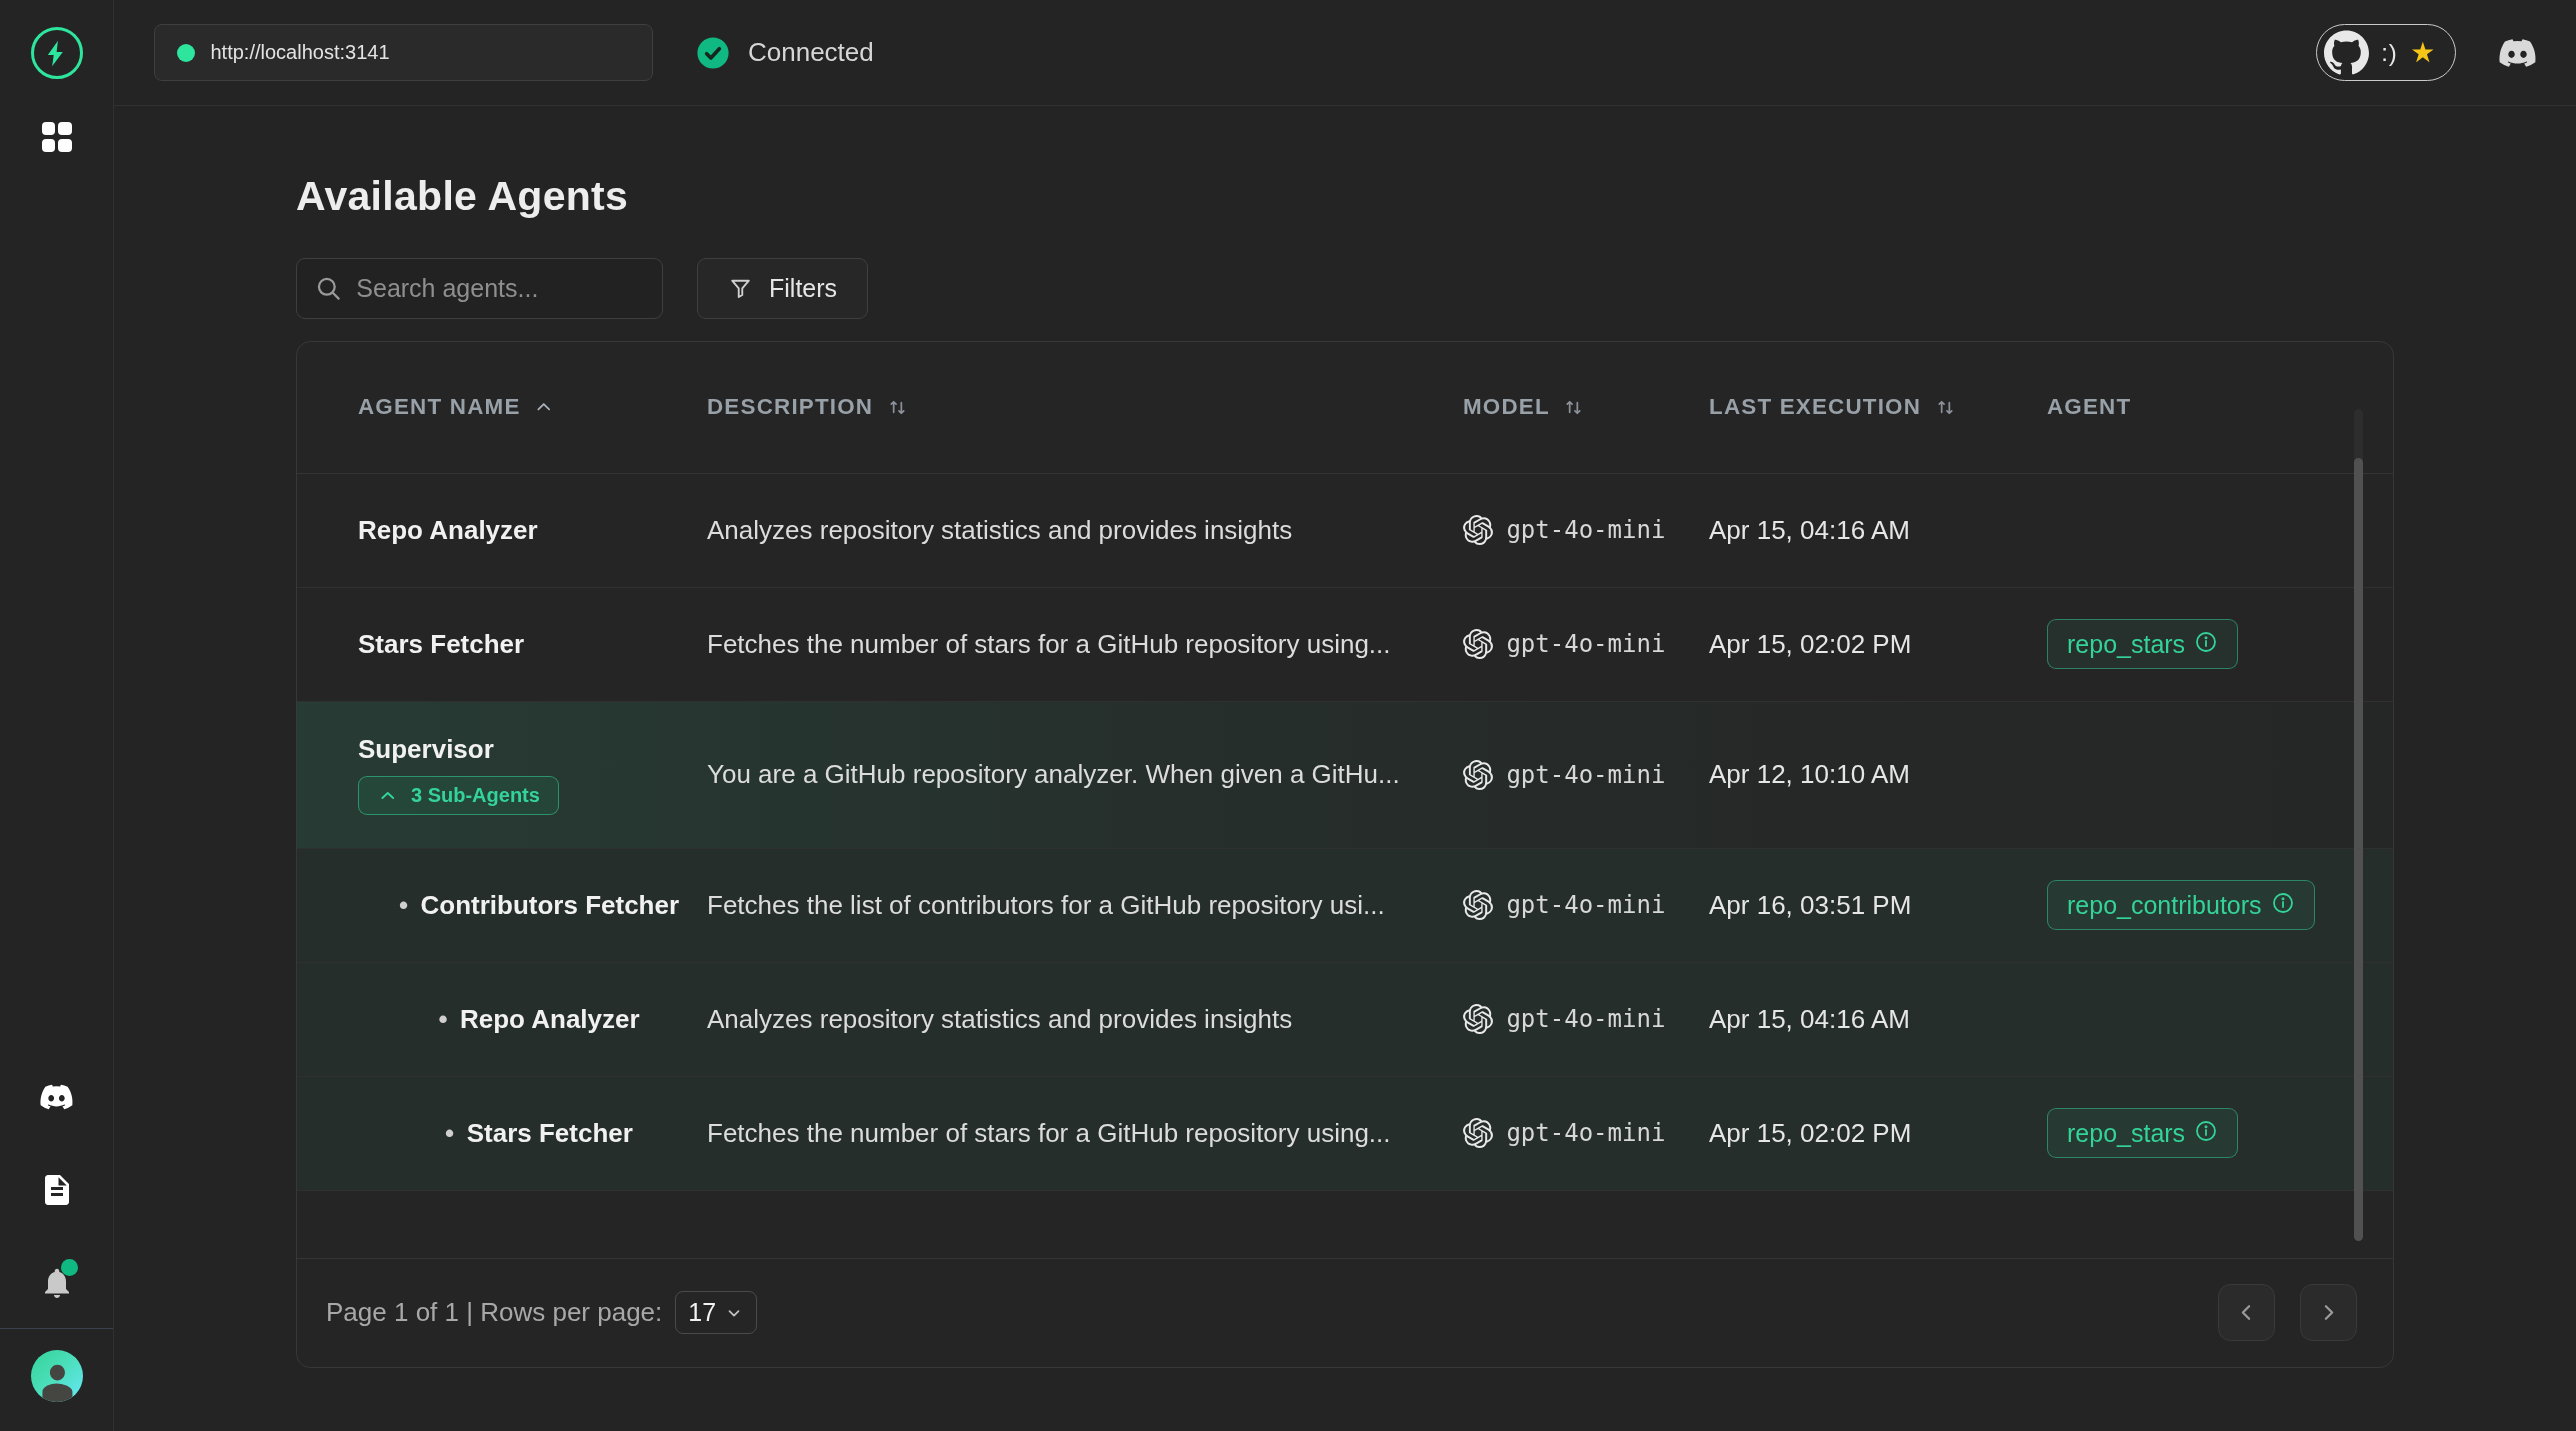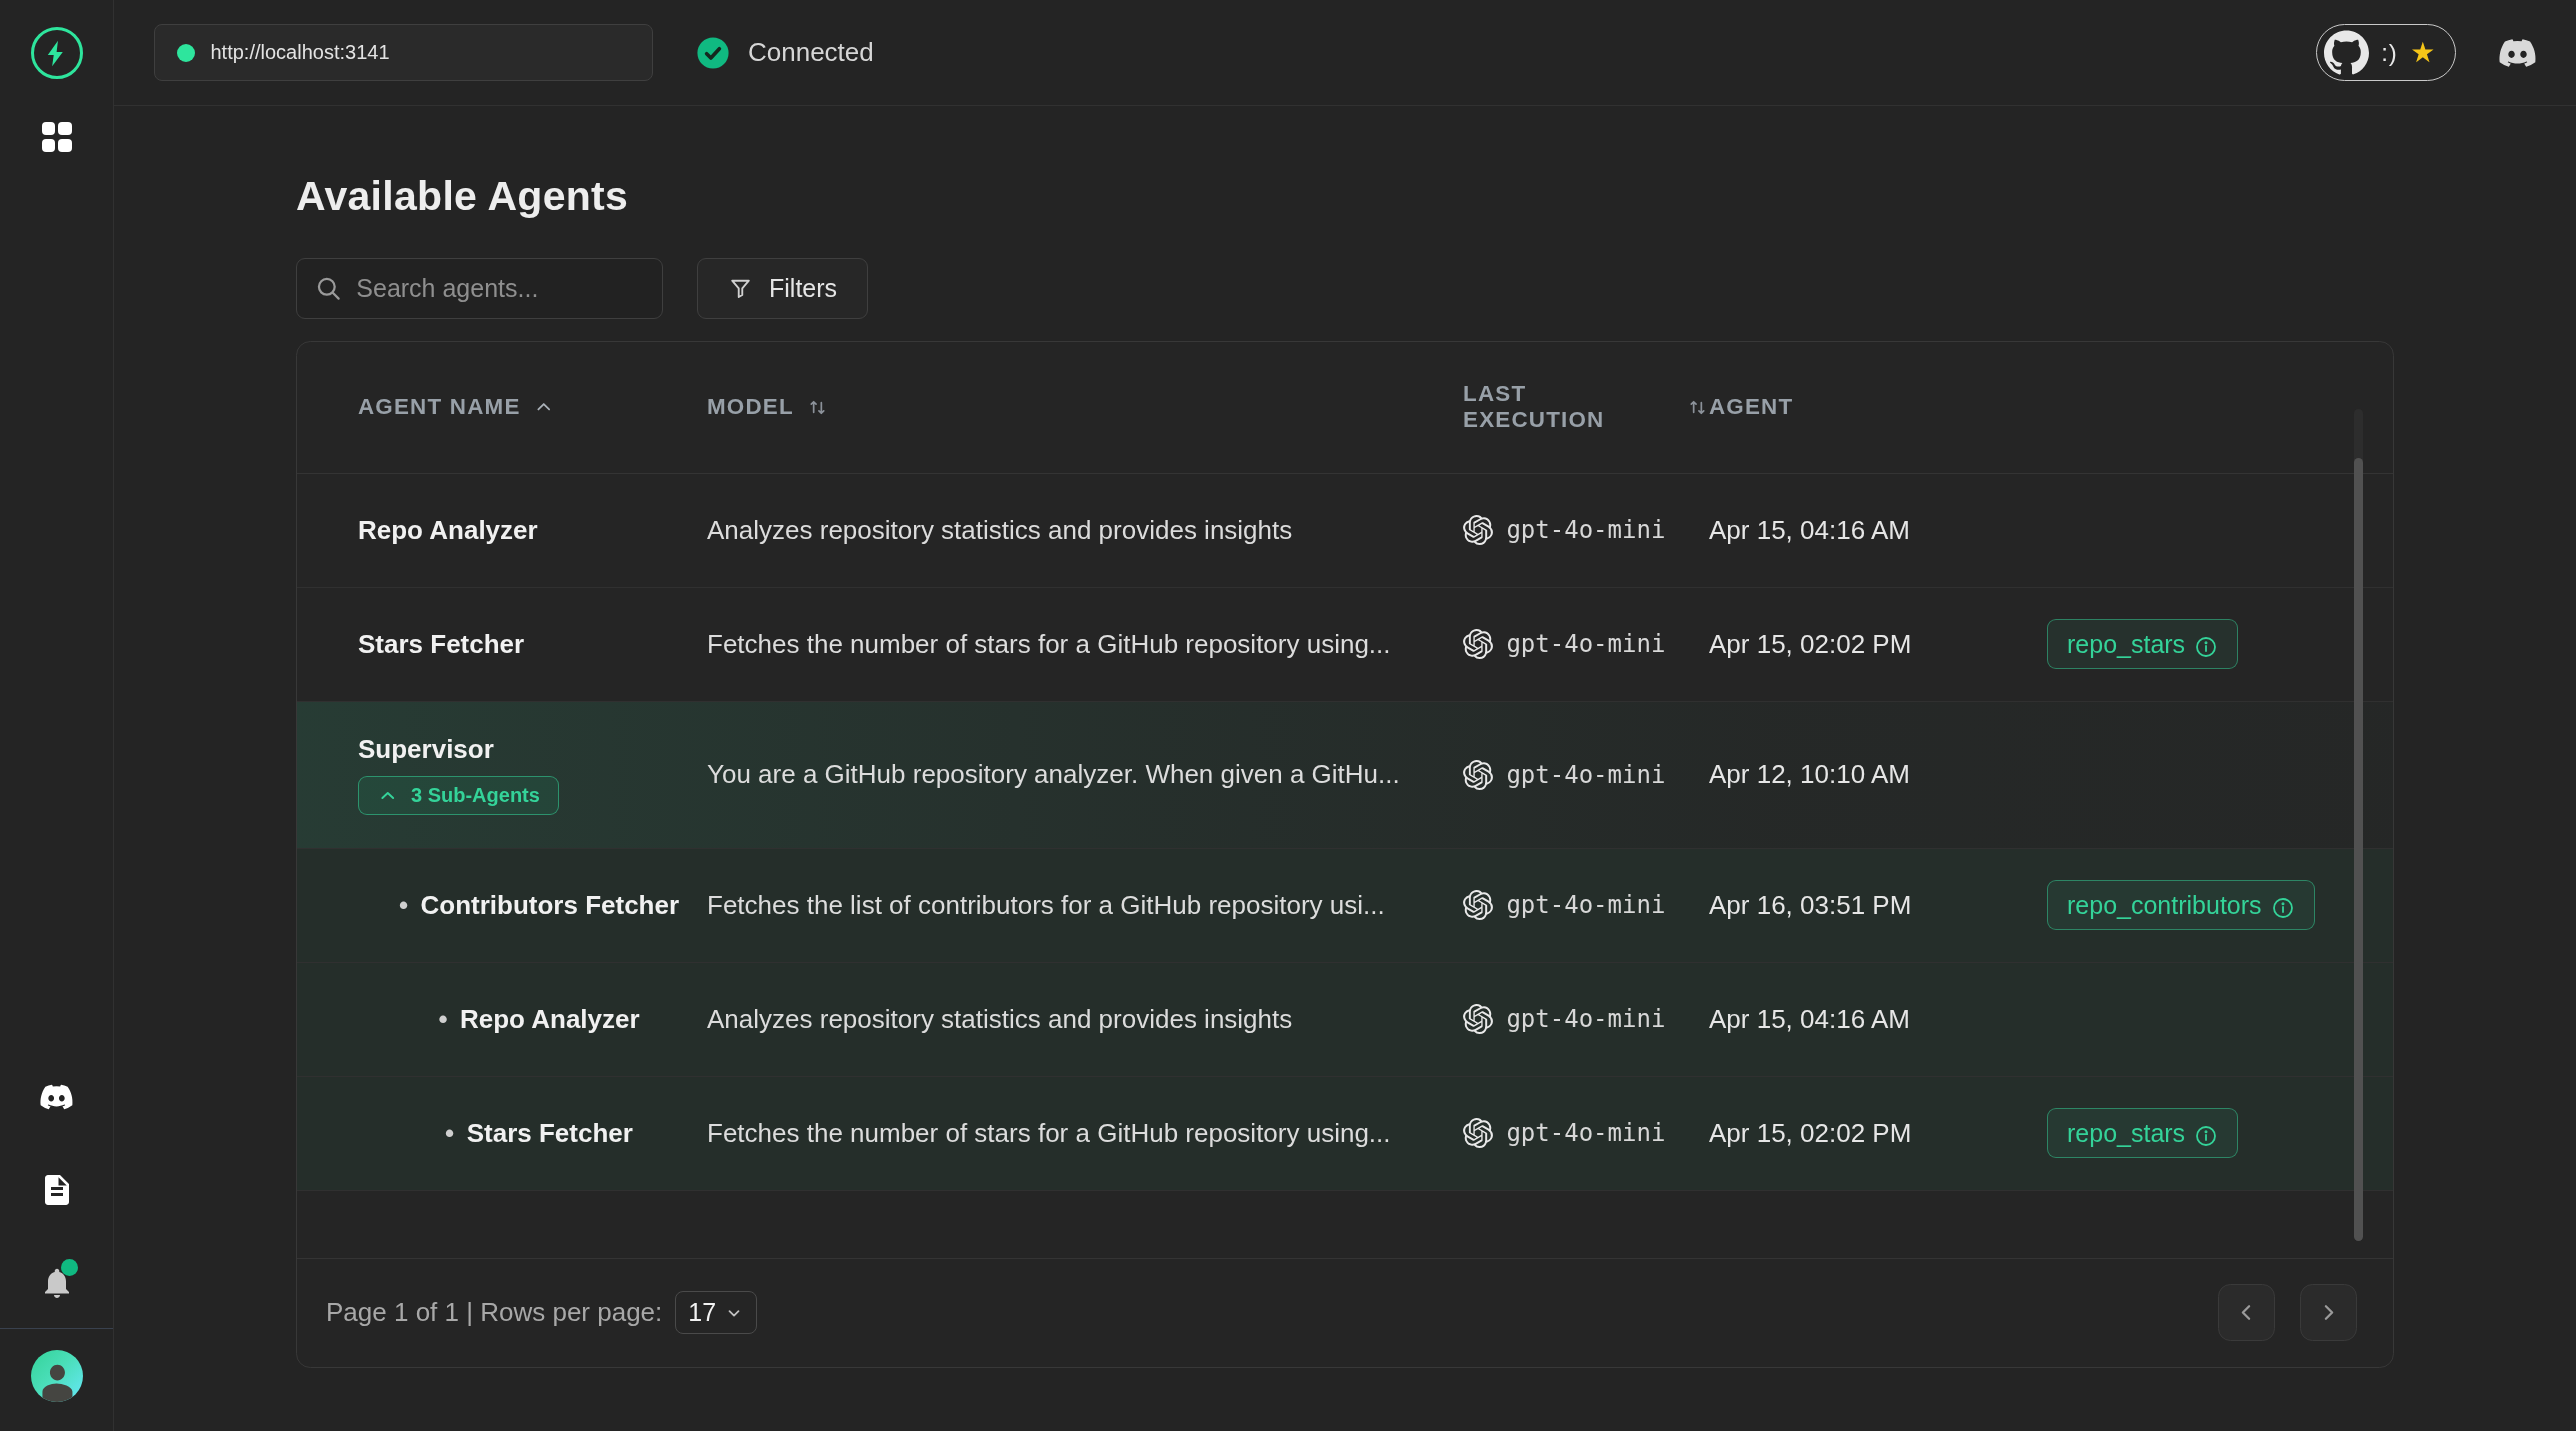--- a/index.html
+++ b/index.html
@@ -98,21 +98,21 @@
     display:inline-flex; align-items:center; gap:12.5px; padding:7.2px 18px;
     border:1.3px solid rgba(52,211,153,0.55); border-radius:9px;
     background:rgba(16,185,129,0.10); color:#34d399; font-size:20px; font-weight:700;
     cursor:pointer;
   }
   .cell-desc { font-size:26px; color:#dcdcdc; font-weight:400; }
   .cell-model { display:flex; align-items:center; gap:13.4px; }
   .model-name { font-family:"DejaVu Sans Mono", monospace; font-size:24px; color:#d8d8d8; }
   .cell-exec { font-size:26px; color:#e6e6e6; }
   .tool-badge {
-    display:inline-flex; align-items:flex-end; gap:9px; padding:9.8px 19px;
+    display:inline-flex; align-items:flex-start; gap:9px; padding:9.8px 19px;
     border:1.3px solid rgba(52,211,153,0.5); border-radius:9px;
     background:rgba(52,211,153,0.07); color:#34d399; font-size:25px; cursor:pointer;
   }
   .scroll-track { position:absolute; right:30px; top:67px; width:9px; height:832px;
     background:#2d2d2d; border-radius:4.5px; }
   .scroll-thumb { position:absolute; right:30px; top:116px; width:9px; height:783px;
     background:#515151; border-radius:4.5px; }
   
   .tfoot {
     position:absolute; left:0; right:0; bottom:0; height:109px;
@@ -237,20 +237,28 @@
       <div class="thead">
         <div class="th first">
           <span>AGENT NAME</span>
           <span>
             <svg width="21.5" height="21.5" viewBox="0 0 24 24" fill="none" stroke="#aab1b8" stroke-width="2" stroke-linecap="round" stroke-linejoin="round">
                 <path d="M6 15l6-6 6 6"></path>
               </svg>
           </span>
         </div>
         <div class="th">
+          <span>DESCRIPTION</span>
+          <span>
+            <svg width="23" height="23" viewBox="0 0 24 24" fill="none" stroke="#8b9199" stroke-width="1.8" stroke-linecap="round" stroke-linejoin="round">
+                <path d="M8 17V6M8 6 5.5 8.5M8 6l2.5 2.5M16 7v11M16 18l-2.5-2.5M16 18l2.5-2.5"></path>
+              </svg>
+          </span>
+        </div>
+        <div class="th">
           <span>MODEL</span>
           <span>
             <svg width="23" height="23" viewBox="0 0 24 24" fill="none" stroke="#8b9199" stroke-width="1.8" stroke-linecap="round" stroke-linejoin="round">
                 <path d="M8 17V6M8 6 5.5 8.5M8 6l2.5 2.5M16 7v11M16 18l-2.5-2.5M16 18l2.5-2.5"></path>
               </svg>
           </span>
         </div>
         <div class="th">
           <span>LAST EXECUTION</span>
           <span>

